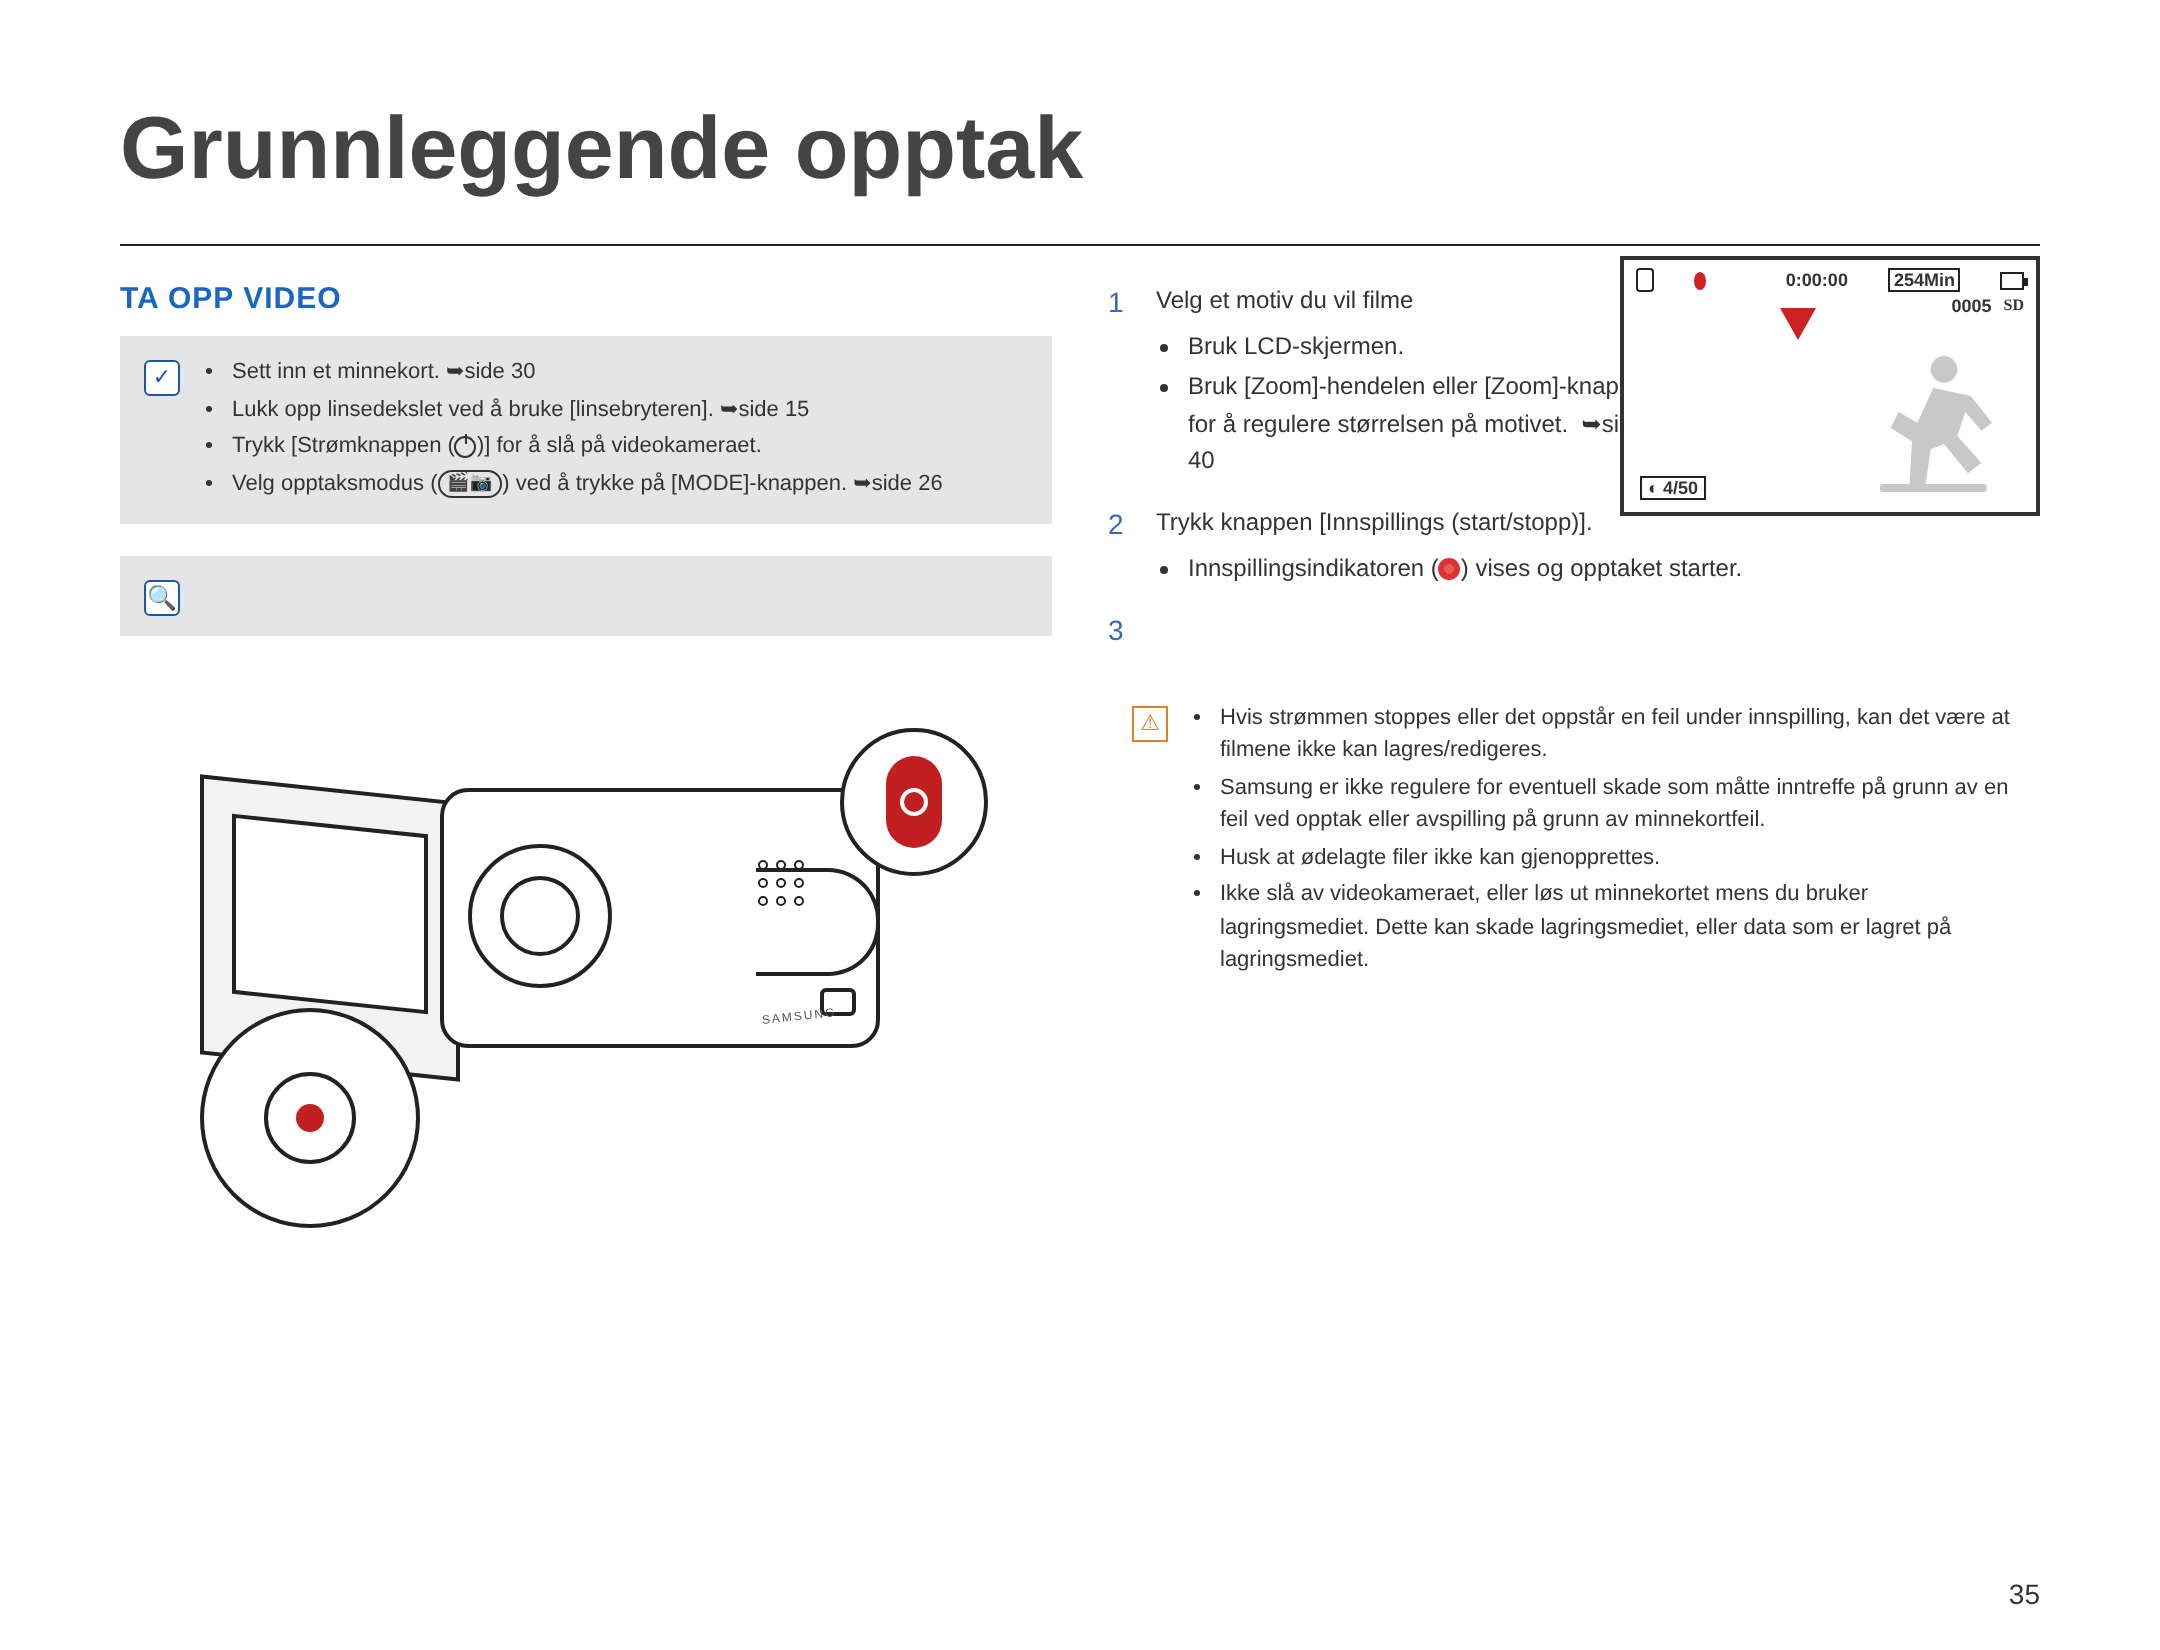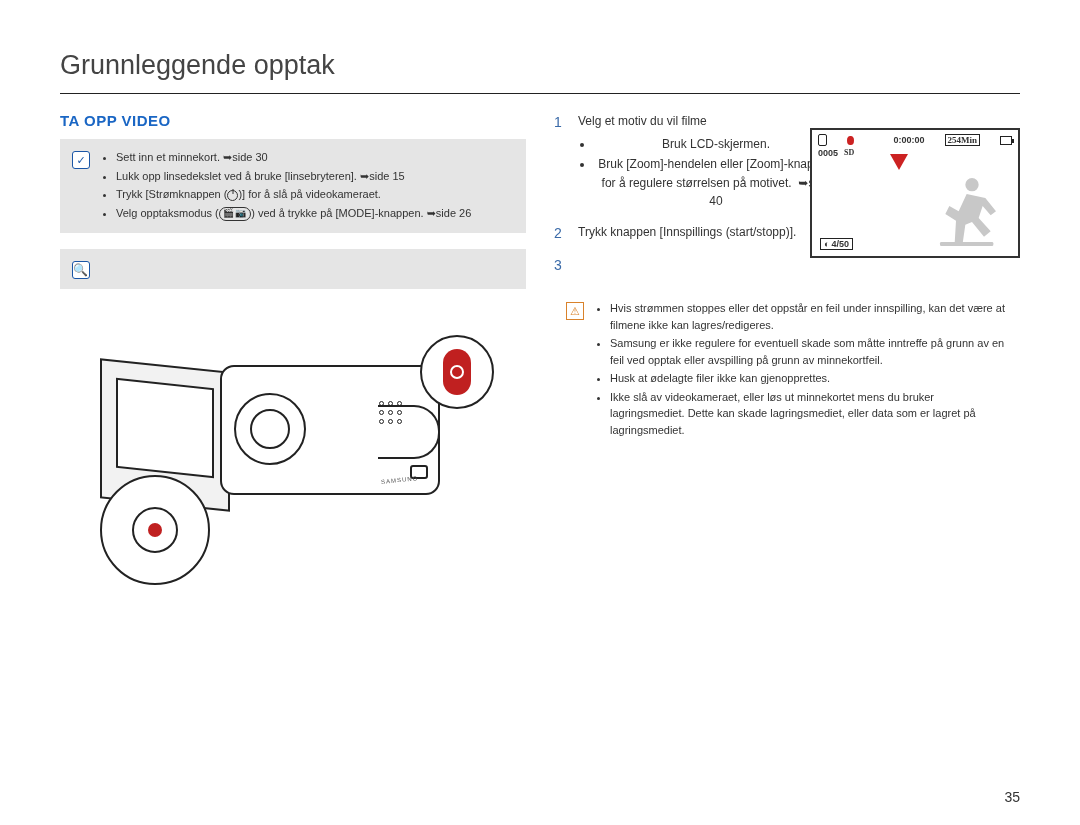--- a/index.html
+++ b/index.html
@@ -6,25 +6,25 @@
   body {
     font-family: Arial, Helvetica, sans-serif;
     width: 1080px;
     height: 825px;
     background: #fff;
     color: #333;
     position: relative;
     padding: 50px 60px 30px 60px;
   }
   .page-title {
-    font-size: 27px;
-    font-weight: 400;
+    font-size: 44px;
+    font-weight: 700;
     color: #444;
     border-bottom: 1px solid #222;
-    padding-bottom: 12px;
+    padding-bottom: 22px;
     margin-bottom: 18px;
   }
   .cols { display: flex; gap: 28px; }
   .col { flex: 1 1 50%; }
   .section-title {
     color: #1a66c4;
     font-size: 15px;
     font-weight: 600;
     letter-spacing: 0.5px;
     margin-bottom: 10px;
@@ -58,40 +58,40 @@
   .power-icon { width:11px; height:11px; border:1px solid #333; border-radius:50%; font-size:8px; position:relative; }
   .power-icon::after { content:""; position:absolute; top:-2px; left:50%; width:1px; height:5px; background:#333; transform:translateX(-50%); }
   .mode-group {
     display:inline-flex; align-items:center; gap:0;
     border:1px solid #333; border-radius:9px; padding:0 4px; height:14px; vertical-align:middle;
   }
   .mode-group .vid { font-size:9px; }
   .mode-group .cam { font-size:9px; }
   .step { display:flex; gap:10px; font-size:12px; line-height:1.55; margin-bottom:10px; }
   .step .num { color:#3a6aa8; font-size:14px; font-weight:400; flex:0 0 14px; }
-  .step ul.b { margin-top:4px;text-align:center; }
+  .step ul.b { margin-top:4px; }
   .rec-dot {
     display:inline-block; width:11px; height:11px; background:#e03131; border-radius:50%;
     vertical-align:middle; position:relative;
   }
   .rec-dot::after{ content:""; position:absolute; inset:3px; background:#fff3; border-radius:50%; }
   .lcd {
     position:absolute; top:128px; right:60px;
     width:210px; height:130px; border:2px solid #333; background:#fff;
     font-size:9px; padding:4px 6px;
   }
   .lcd .row1 { display:flex; align-items:center; gap:20px; }
   .lcd .sim { width:12px; height:12px; border:1px solid #222; border-radius:2px; }
   .lcd .rec { width:9px; height:9px; background:#c22; border-radius:50%; }
   .lcd .stby { font-weight:700; font-size:9px; }
   .lcd .time { margin-left:auto; font-weight:700; }
-  .lcd .rem { border:1px solid #222; padding:0 2px; font-weight:700;font-family:Liberation Serif, serif; }
+  .lcd .rem { border:1px solid #222; padding:0 2px; font-weight:700; }
   .lcd .batt { width:16px; height:9px; border:1px solid #222; position:relative; }
   .lcd .batt::after{ content:""; position:absolute; right:-3px; top:2px; width:2px; height:4px; background:#222;}
-  .lcd .row2 { display:flex; justify-content:flex-start; gap:6px; margin-top:2px; font-weight:700; }
+  .lcd .row2 { display:flex; justify-content:flex-end; gap:6px; margin-top:2px; font-weight:700; }
   .lcd .sd { font-size:8px; border:0;font-family:Liberation Serif, serif; }
   .lcd .cursor {
     position:absolute; top:24px; left:78px;
     width:0; height:0; border-left:9px solid transparent; border-right:9px solid transparent;
     border-top:16px solid #c22;
   }
   .lcd .shutter {
     position:absolute; left:8px; bottom:6px;
     border:1px solid #222; padding:0 3px; font-weight:700;
     display:flex; align-items:center; gap:2px;
@@ -224,20 +224,25 @@
             &nbsp;<span>➥</span><span>side 40</span>
           </li>
         </ul>
       </div>
     </div>
 
     <div class="step">
       <div class="num">2</div>
       <div>
         <span>Trykk knappen [Innspillings (start/stopp)].</span>
+        <ul class="b">
+          <li>
+            Innspillingsindikatoren (<span class="rec-dot"></span>) vises og opptaket starter.
+          </li>
+        </ul>
       </div>
     </div>
 
     <div class="step">
       <div class="num">3</div>
     </div>
 
     <div class="box warn" style="margin-top:14px;">
       <div class="box-icon warn">⚠</div>
       <ul class="b">

